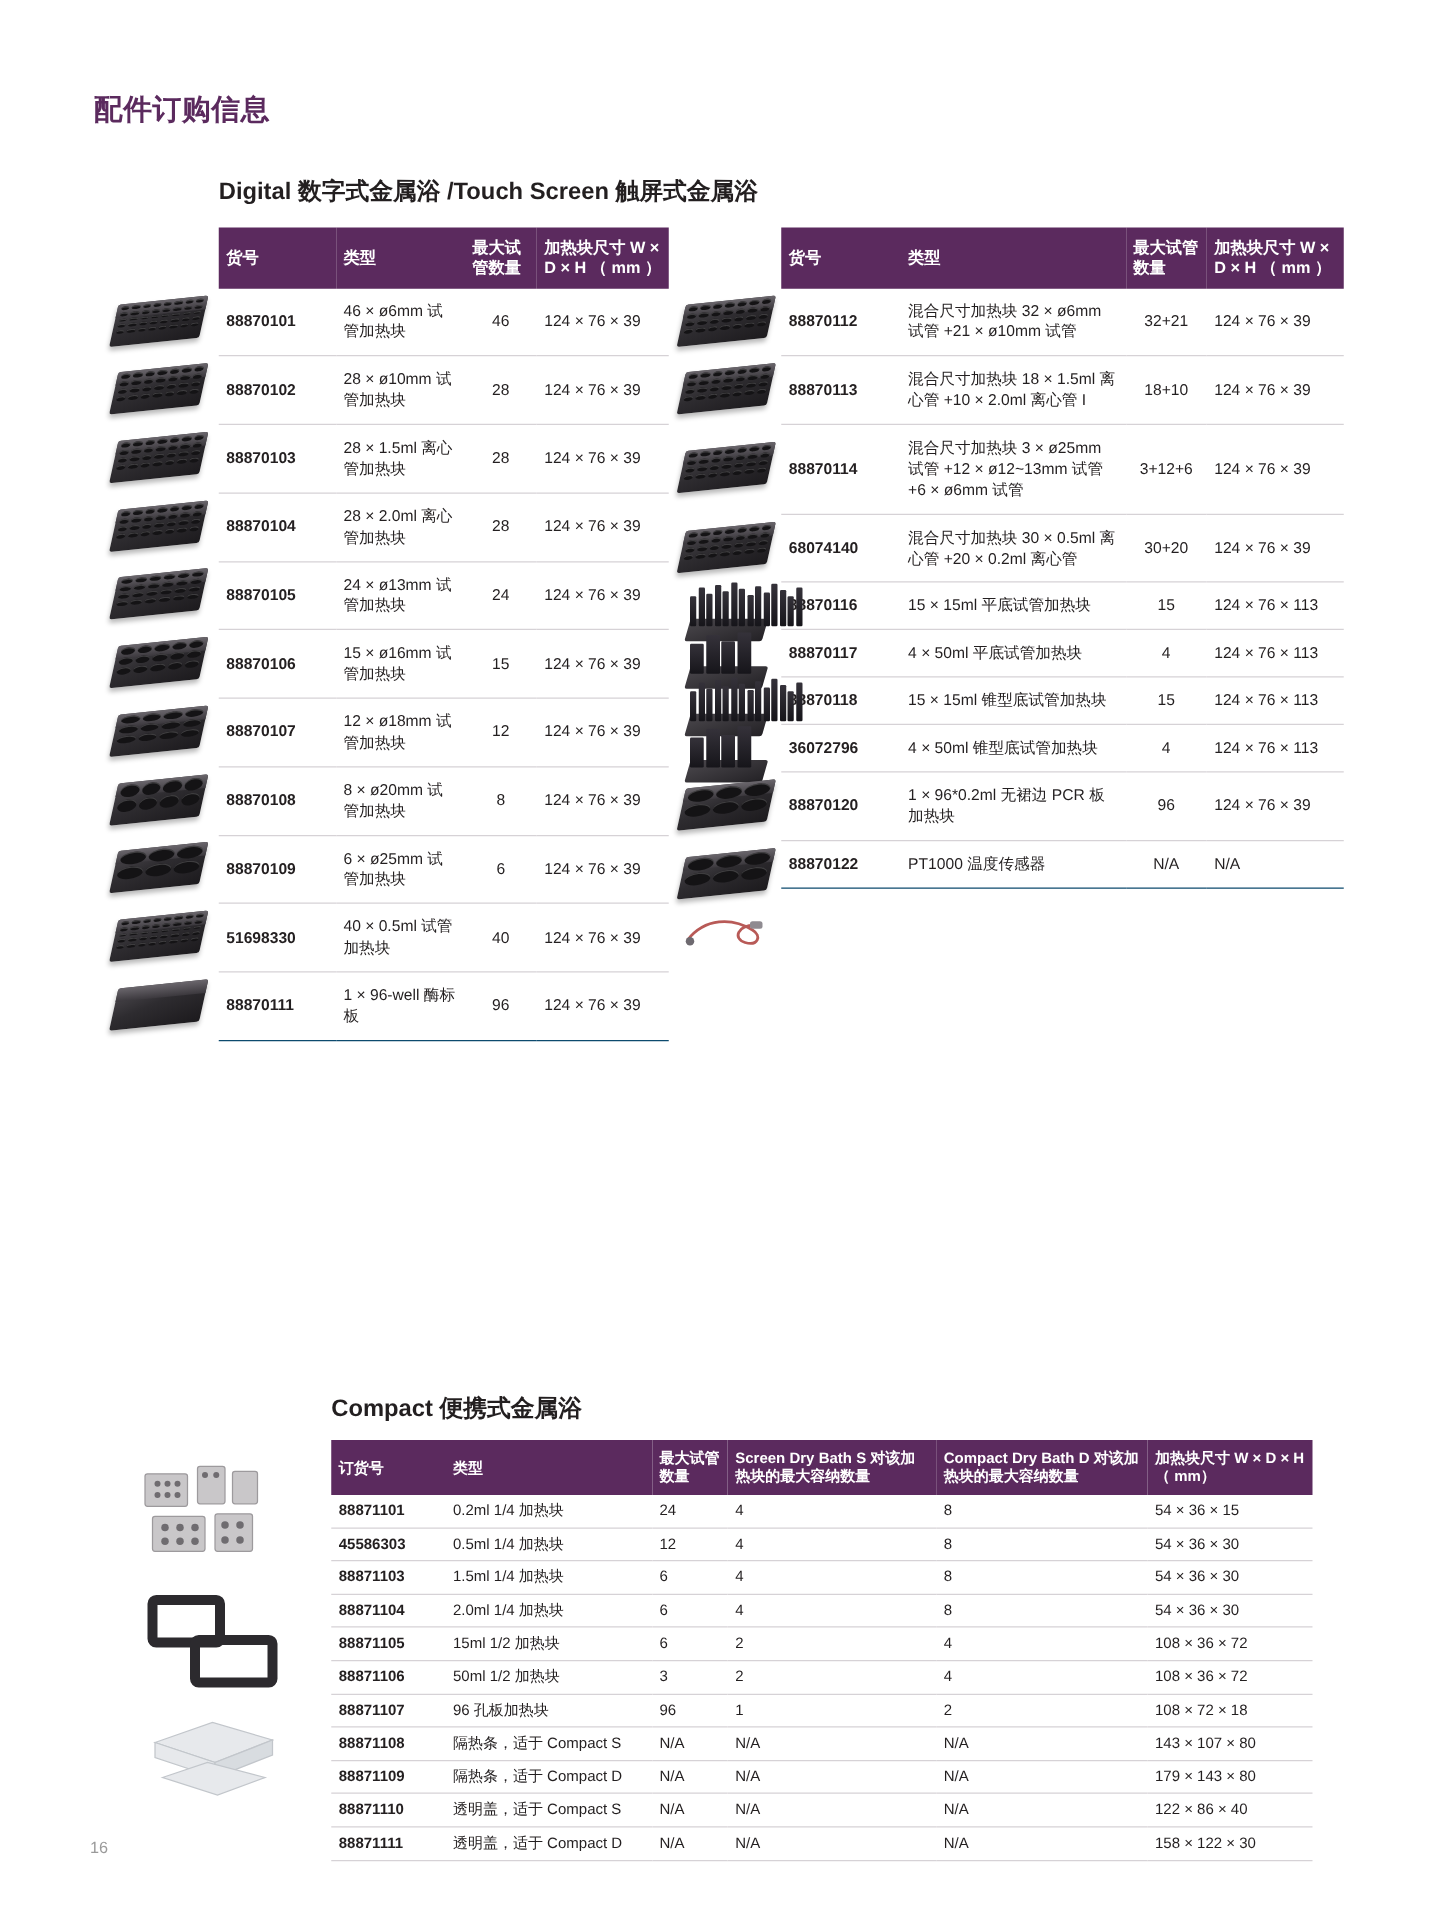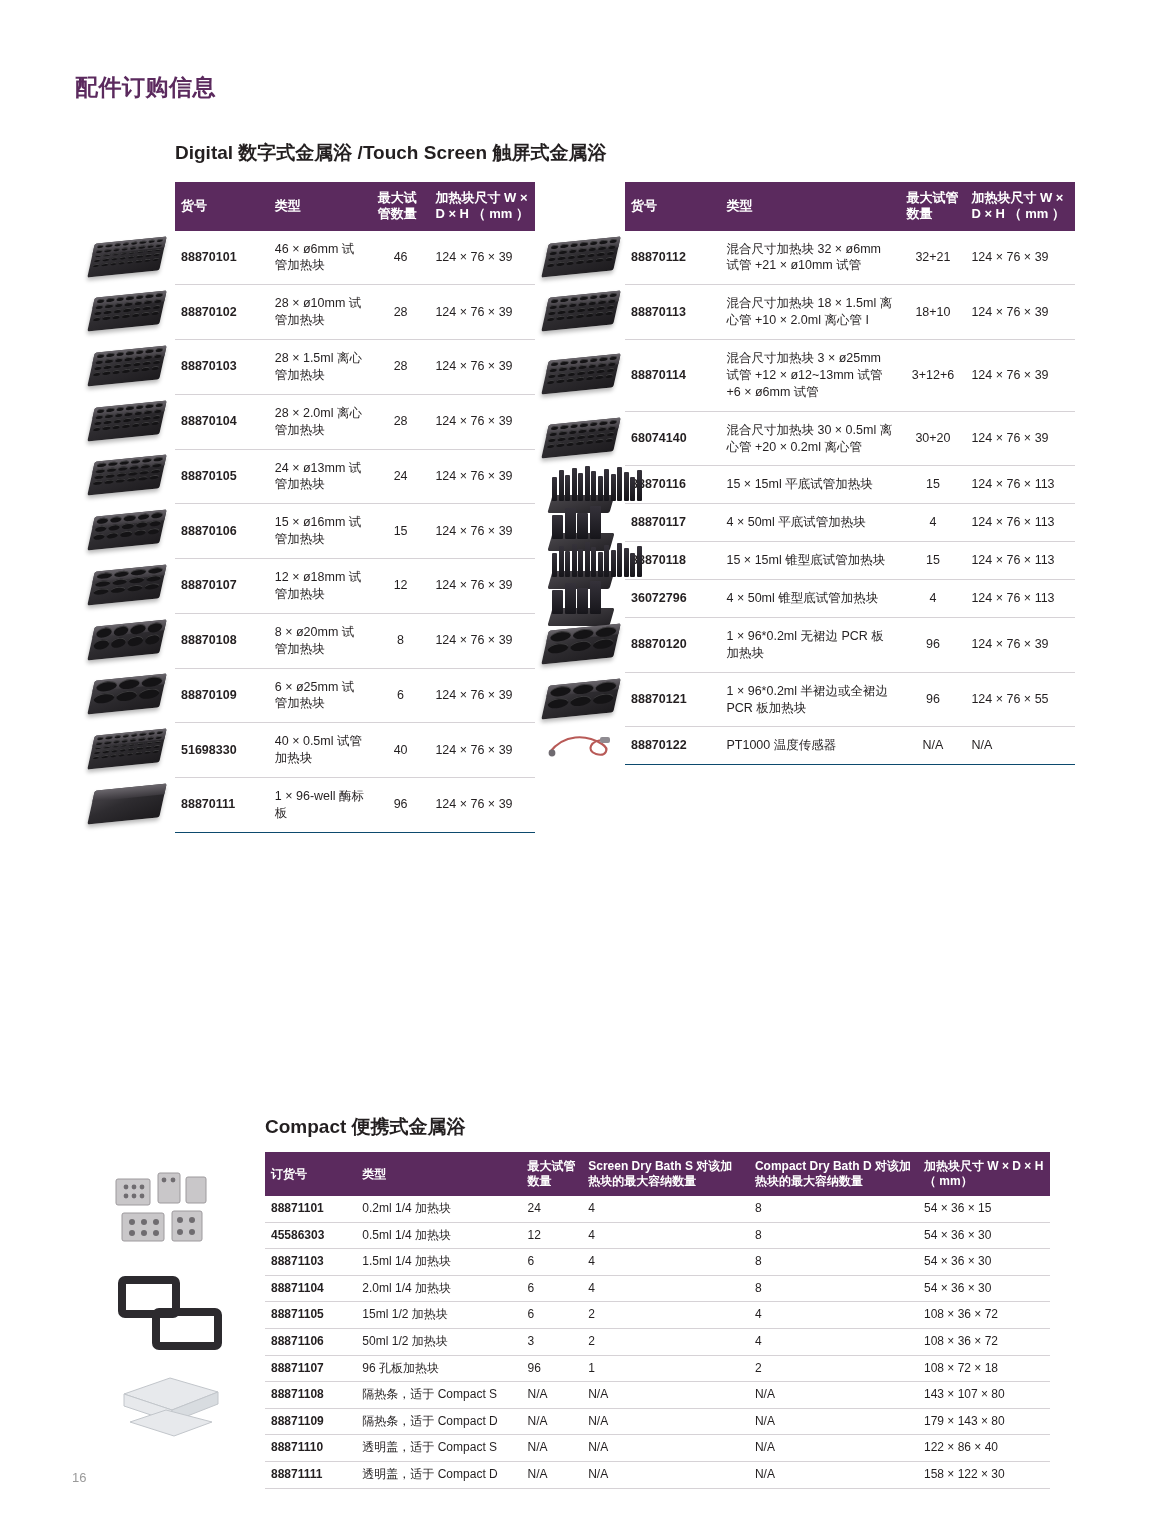--- a/index.html
+++ b/index.html
@@ -348,26 +348,20 @@
           <td class="col-code">36072796</td>
           <td class="col-type">4 × 50ml 锥型底试管加热块</td>
           <td class="col-qty">4</td>
           <td class="col-dim">124 × 76 × 113</td>
         </tr>
         <tr>
           <td class="col-code">88870120</td>
           <td class="col-type">1 × 96*0.2ml 无裙边 PCR 板加热块</td>
           <td class="col-qty">96</td>
           <td class="col-dim">124 × 76 × 39</td>
-        </tr>
-        <tr>
-          <td class="col-code">88870121</td>
-          <td class="col-type">1 × 96*0.2ml 半裙边或全裙边 PCR 板加热块</td>
-          <td class="col-qty">96</td>
-          <td class="col-dim">124 × 76 × 55</td>
         </tr>
         <tr>
           <td class="col-code">88870122</td>
           <td class="col-type">PT1000 温度传感器</td>
           <td class="col-qty">N/A</td>
           <td class="col-dim">N/A</td>
         </tr>
       </tbody>
   </table>
 

